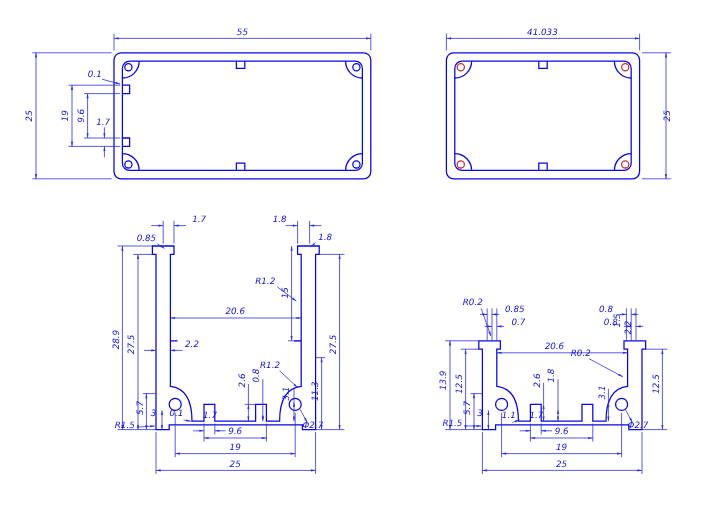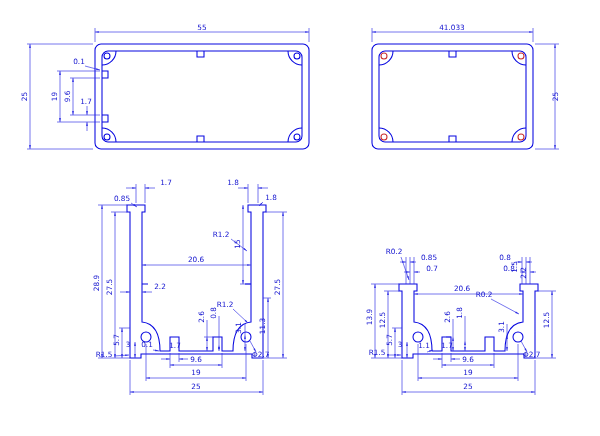--- a/index.html
+++ b/index.html
@@ -1,17 +1,17 @@
 <!DOCTYPE html>
 <html><head>
 <meta charset="utf-8">
 <style>
   html,body{margin:0;padding:0;background:#fff;}
   .sheet{width:600px;height:436px;background:#5eead4;position:relative;overflow:hidden;
-         font-family:"DejaVu Sans",sans-serif;}
+         font-family:"DejaVu Sans",sans-serif;font-style:italic;}
   svg{display:block;}
   .geo path,.geo circle,.geo rect{stroke:#0707e0;fill:none;stroke-width:1.05;}
   .geo .hole-red{stroke:#c93030;}
   .dims line{stroke:#2b2be4;stroke-width:.65;fill:none;}
   .txt text{fill:#1212cf;font-family:"DejaVu Sans",sans-serif;font-size:7.3px;text-anchor:middle;}
   .txt text.ts{text-anchor:start;}
 </style>
 </head>
 <body>
 

